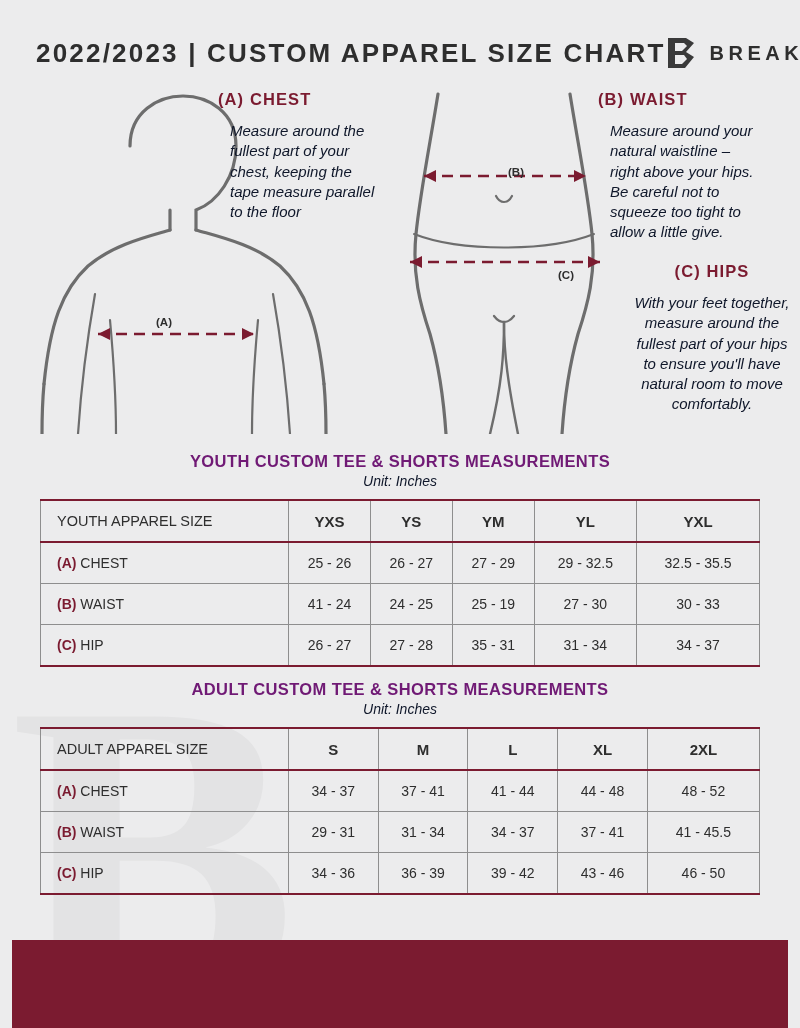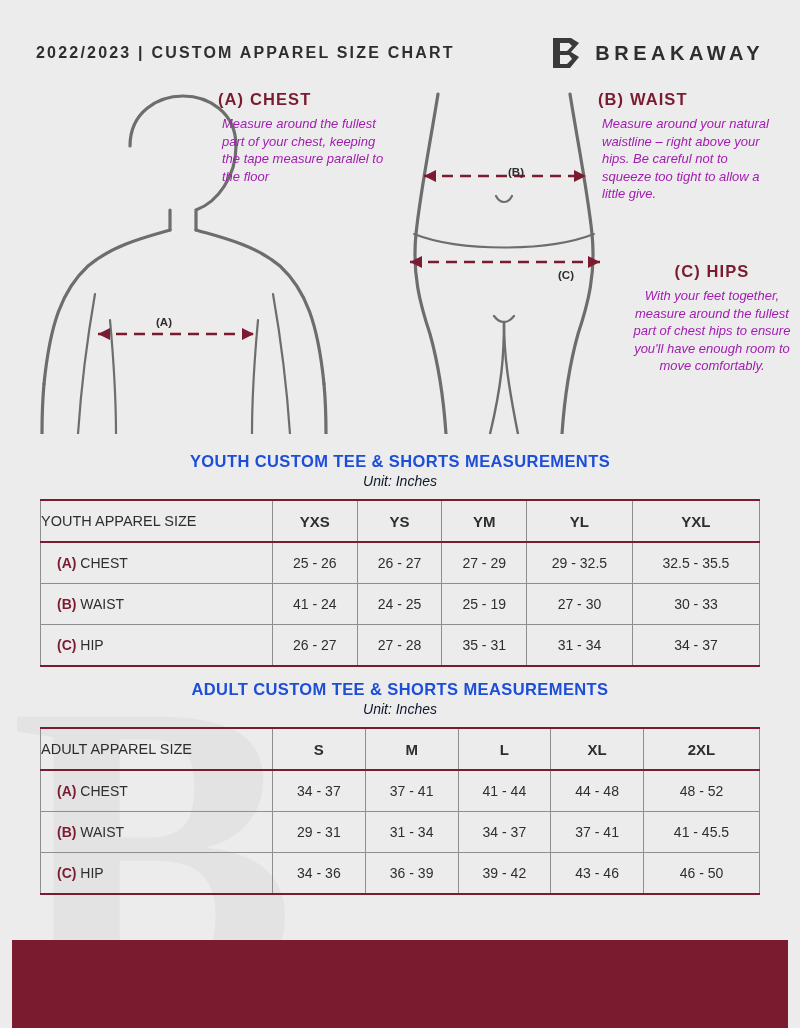--- a/index.html
+++ b/index.html
@@ -41,21 +41,21 @@
   
   .header {
     position: relative;
     z-index: 2;
     display: flex;
     align-items: center;
     justify-content: space-between;
     padding: 36px 36px 0 36px;
   }
   .header-title {
-    font-size: 16px;
+    font-size: 26px;
     font-weight: bold;
     letter-spacing: 2.2px;
     color: #2e2e2e;
     font-family: "Liberation Sans", sans-serif;
     white-space: nowrap;
   }
   .brand {
     display: flex;
     align-items: center;
     gap: 14px;
@@ -91,25 +91,25 @@
     z-index: 3;
   }
   .callout h3 {
     margin: 0 0 6px 0;
     font-size: 16.5px;
     font-weight: bold;
     letter-spacing: 1.1px;
     color: #7b1b30;
   }
   .callout p {
-    margin: 4px;
-    font-size: 13px;
+    margin: 12px;
+    font-size: 15px;
     line-height: 1.35;
     font-style: italic;
-    color: #a21caf;
+    color: #0f172a;
   }
   .callout-chest { left: 218px; top: 6px; width: 170px; }
   .callout-waist { left: 598px; top: 6px; width: 175px; }
   .callout-hips  { left: 622px; top: 178px; width: 180px; text-align: center; }
 
   .lbl {
     position: absolute;
     font-size: 11.5px;
     font-weight: bold;
     color: #2e2e2e;
@@ -120,21 +120,21 @@
   .section {
     position: relative;
     z-index: 2;
     margin-top: 8px;
   }
   .sec-title {
     text-align: center;
     font-size: 16.5px;
     font-weight: bold;
     letter-spacing: 0.4px;
-    color: #1d4ed8;
+    color: #701a75;
     margin: 0;
   }
   .sec-unit {
     text-align: center;
     font-size: 14px;
     font-style: italic;
     color: #0f172a;
     margin: 2px 0 10px 0;
   }
   table {
@@ -152,21 +152,21 @@
     font-weight: normal;
   }
   thead th {
     font-weight: bold;
     font-size: 15px;
   }
   thead th.row-head {
     font-weight: normal;
     font-size: 14.5px;
     text-align: left;
-    padding-left: 0;
+    padding-left: 16px;
     width: 230px;
   }
   tbody td.row-head {
     text-align: left;
     padding-left: 16px;
   }
   .tag {
     color: #7b1b30;
     font-weight: bold;
   }
@@ -272,21 +272,21 @@
     <div class="callout callout-chest">
       <h3>(A) CHEST</h3>
       <p>Measure around the fullest part of your chest, keeping the tape measure parallel to the floor</p>
     </div>
     <div class="callout callout-waist">
       <h3>(B) WAIST</h3>
       <p>Measure around your natural waistline – right above your hips. Be careful not to squeeze too tight to allow a little give.</p>
     </div>
     <div class="callout callout-hips">
       <h3>(C) HIPS</h3>
-      <p>With your feet together, measure around the fullest part of chest hips to ensure you'll have enough room to move comfortably.</p>
+      <p>With your feet together, measure around the fullest part of your hips to ensure you'll have natural room to move comfortably.</p>
     </div>
   </div>
 
   <div class="section">
     <p class="sec-title">YOUTH CUSTOM TEE &amp; SHORTS MEASUREMENTS</p>
     <p class="sec-unit">Unit: Inches</p>
     <table class="tbl-top tbl-bottom-accent">
       <thead>
         <tr class="hdr-row">
           <th class="row-head">YOUTH APPAREL SIZE</th>

